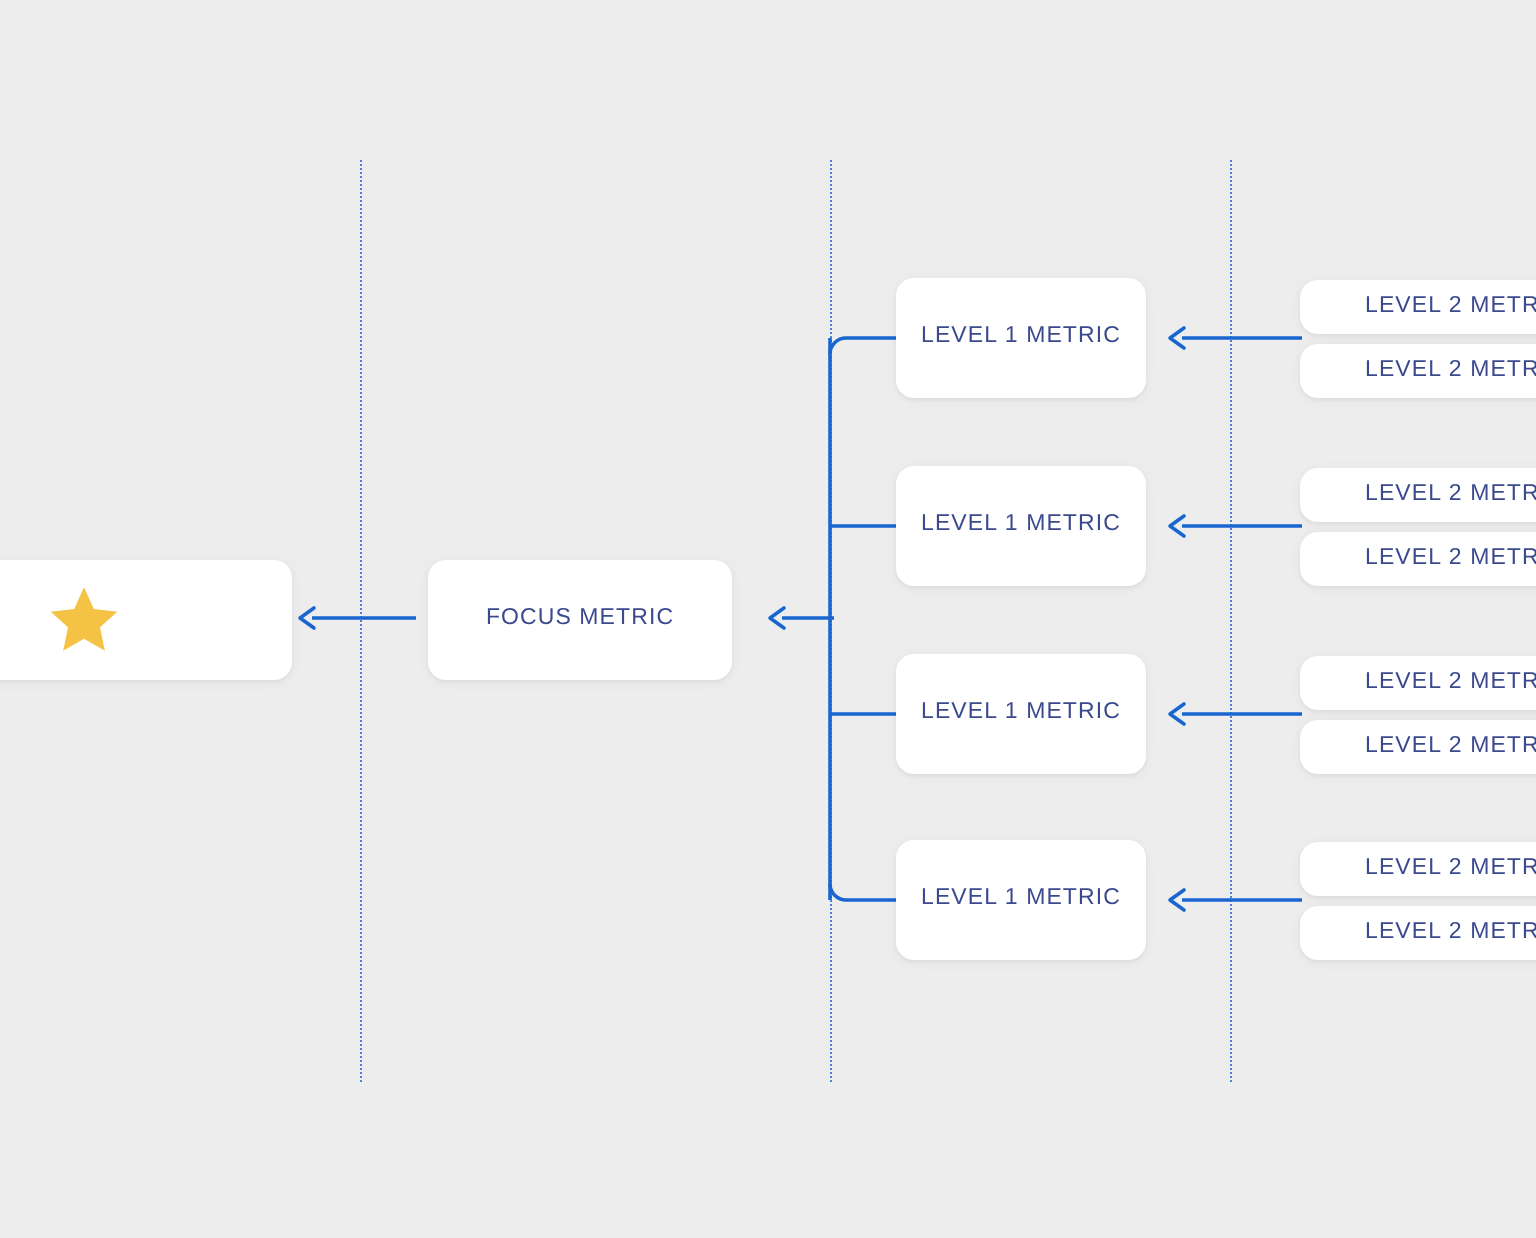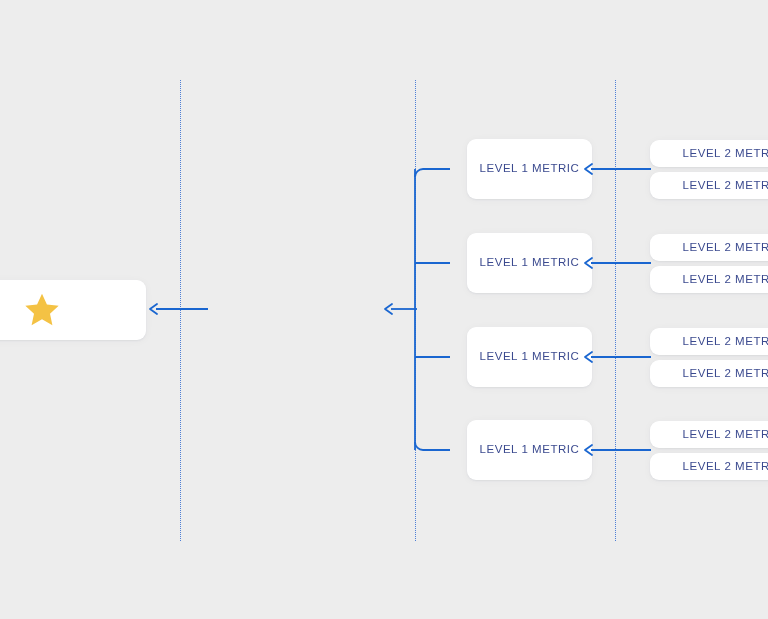--- a/index.html
+++ b/index.html
@@ -60,21 +60,21 @@
   
   .card-focus {
     left: 214px;
     top: 280px;
     width: 152px;
     height: 60px;
   }
 
   
   .card-l1 {
-    left: 467px;
+    left: 448px;
     width: 125px;
     height: 60px;
   }
   .l1-0 { top: 139px; }
   .l1-1 { top: 233px; }
   .l1-2 { top: 327px; }
   .l1-3 { top: 420px; }
 
   
   .card-l2 {
@@ -119,20 +119,23 @@
     </span>
   </div>
 
   <div class="arrow" style="left:148px; top:303px; width:60px;">
     <svg width="60" height="12" viewBox="0 0 60 12">
       <line x1="8" y1="6" x2="60" y2="6" stroke="#1a66d0" stroke-width="1.8"></line>
       <polyline points="9,1 2,6 9,11" fill="none" stroke="#1a66d0" stroke-width="1.8" stroke-linecap="round" stroke-linejoin="round"></polyline>
     </svg>
   </div>
 
+  <div class="card card-focus">
+    <span class="card-label">FOCUS METRIC</span>
+  </div>
 
   <div class="arrow" style="left:383px; top:303px; width:34px;">
     <svg width="34" height="12" viewBox="0 0 34 12">
       <line x1="8" y1="6" x2="34" y2="6" stroke="#1a66d0" stroke-width="1.8"></line>
       <polyline points="9,1 2,6 9,11" fill="none" stroke="#1a66d0" stroke-width="1.8" stroke-linecap="round" stroke-linejoin="round"></polyline>
     </svg>
   </div>
 
   <div class="connector">
     <svg width="110" height="340" viewBox="0 0 110 340">

